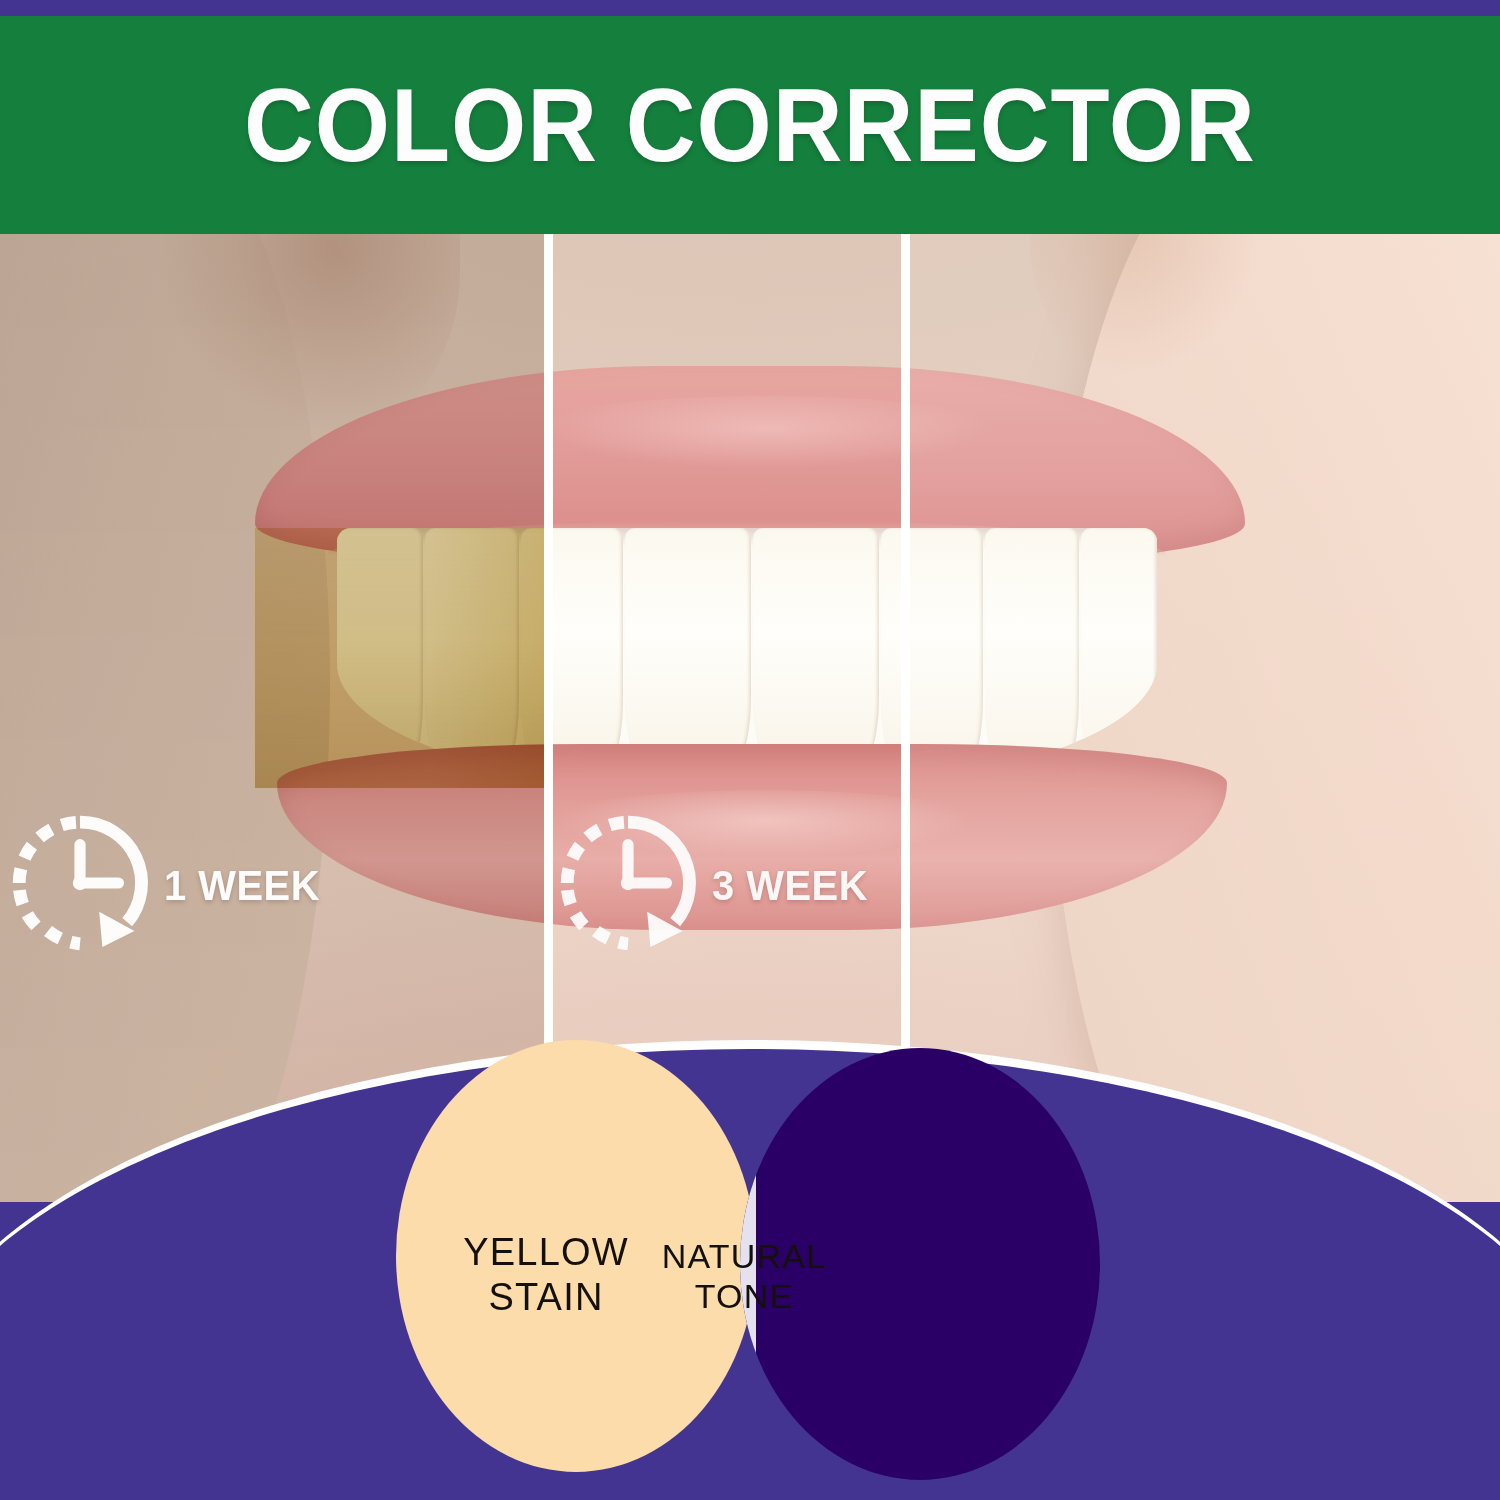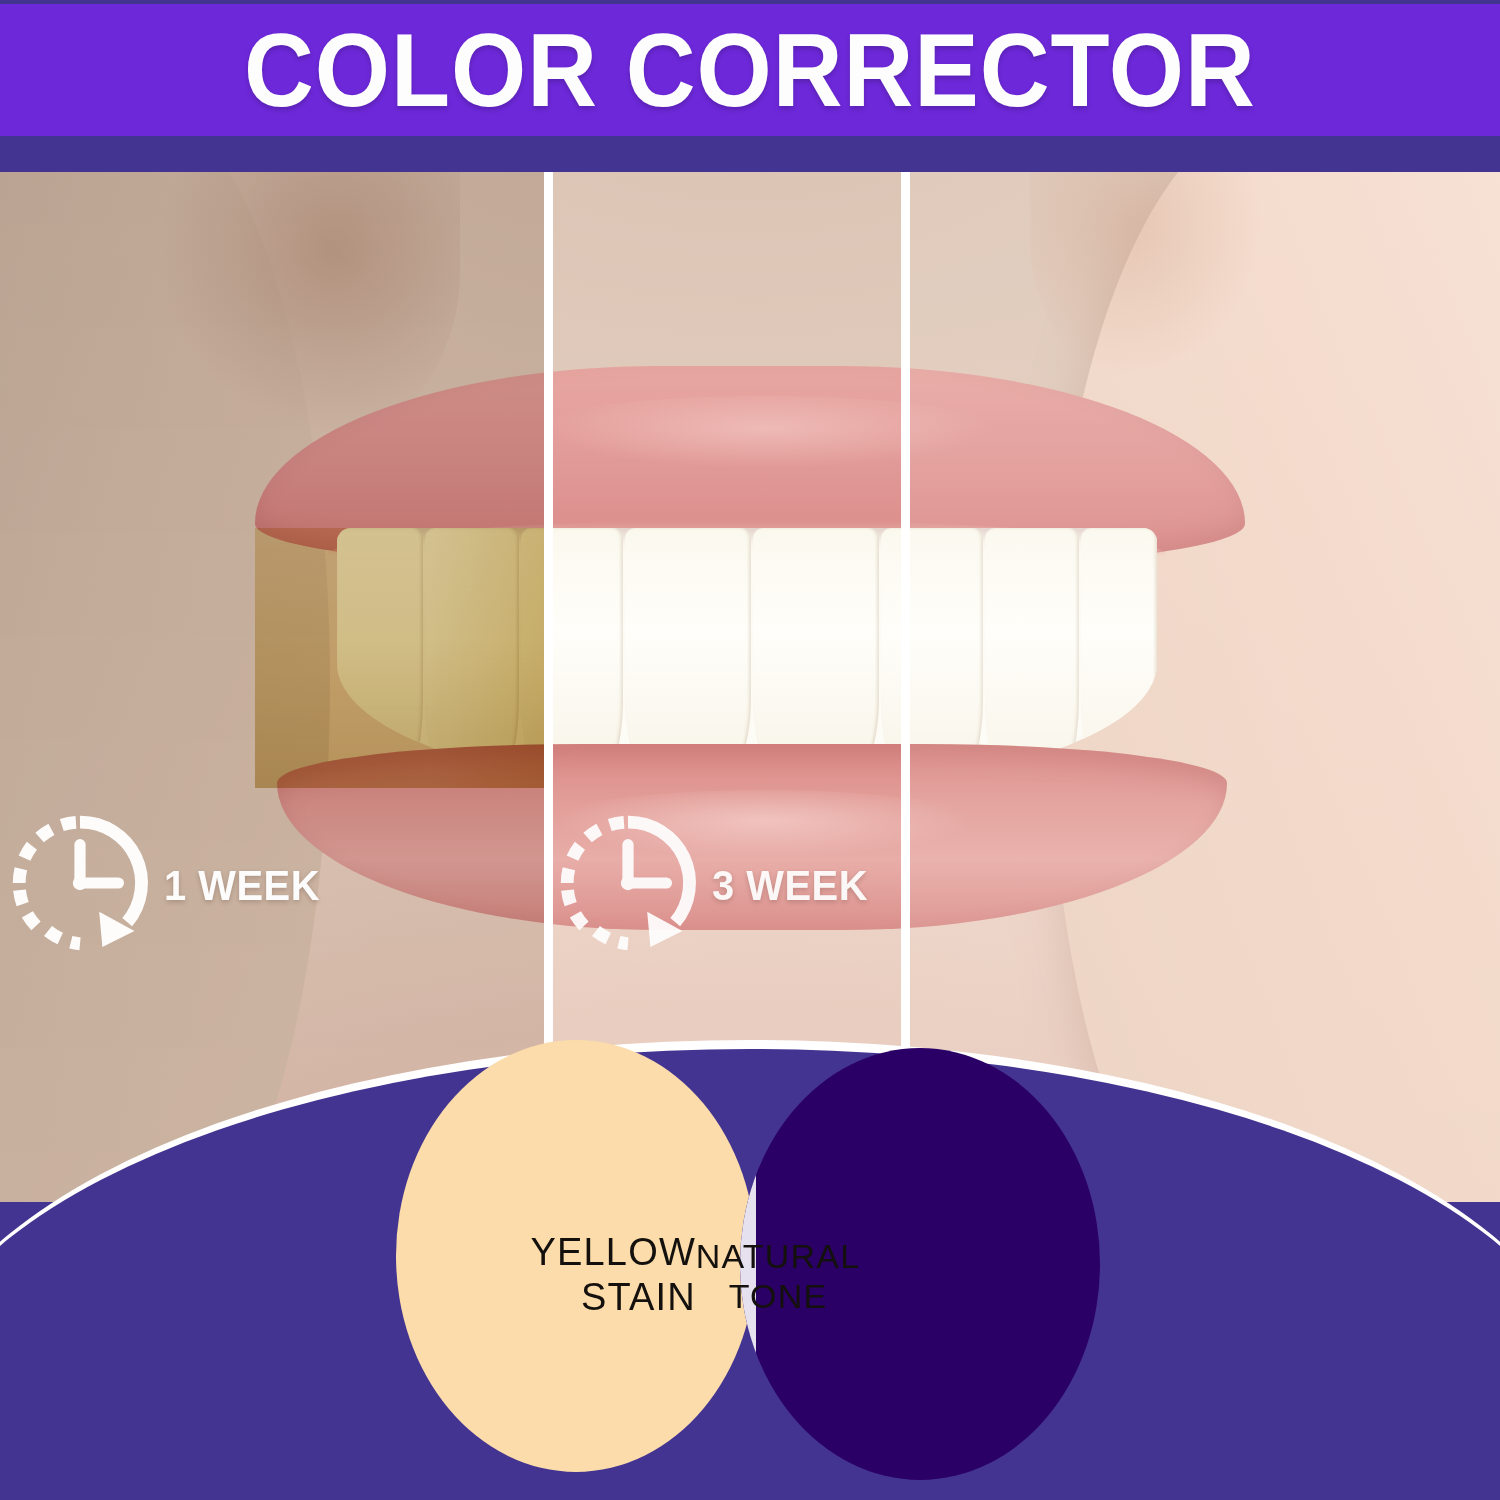--- a/index.html
+++ b/index.html
@@ -5,22 +5,22 @@
   html,body{margin:0;padding:0;background:#fff;}
   *{box-sizing:border-box;}
   .stage{
     position:relative;width:1500px;height:1500px;overflow:hidden;
     font-family:"Liberation Sans","DejaVu Sans",sans-serif;
     background:#443491;
   }
 
   
   .header{
-    position:absolute;left:0;top:4px;width:1500px;height:132px;
-    background:#6d28d9;z-index:40;
+    position:absolute;left:0;top:16px;width:1500px;height:218px;
+    background:#15803d;z-index:40;
     display:flex;align-items:center;justify-content:center;
   }
   .header-title{
     color:#fdfdfd;font-size:104px;font-weight:bold;letter-spacing:1px;
     line-height:1;transform:scaleX(0.93);transform-origin:center;
     white-space:nowrap;text-shadow:0 3px 6px rgba(0,0,0,.18);
   }
 
   
   .photo{
@@ -174,22 +174,22 @@
   .c-right{left:740px;top:8px;background:#2b0066;}
   .c-overlap{
     left:740px;top:8px;width:360px;height:432px;border-radius:50%;
     background:#e5e1ef;
     clip-path:inset(0 344px 0 0);
   }
   .venn-label{
     position:absolute;text-align:center;line-height:1.18;
     font-size:38px;letter-spacing:1.2px;white-space:pre-line;font-weight:400;
   }
-  .lbl-yellow{left:396px;top:190px;width:300px;color:#14100d;text-align:right;}
-  .lbl-natural{left:678px;top:196px;width:200px;color:#14100d;font-size:34px;}
+  .lbl-yellow{left:396px;top:190px;width:300px;color:#14100d;}
+  .lbl-natural{left:644px;top:196px;width:200px;color:#14100d;font-size:34px;}
   .lbl-tooth{left:800px;top:190px;width:310px;color:#ffffff;}
 </style>
 </head>
 <body>
 
 <div class="stage">
 
   <div class="header">
     <div class="header-title">COLOR CORRECTOR</div>
   </div>

